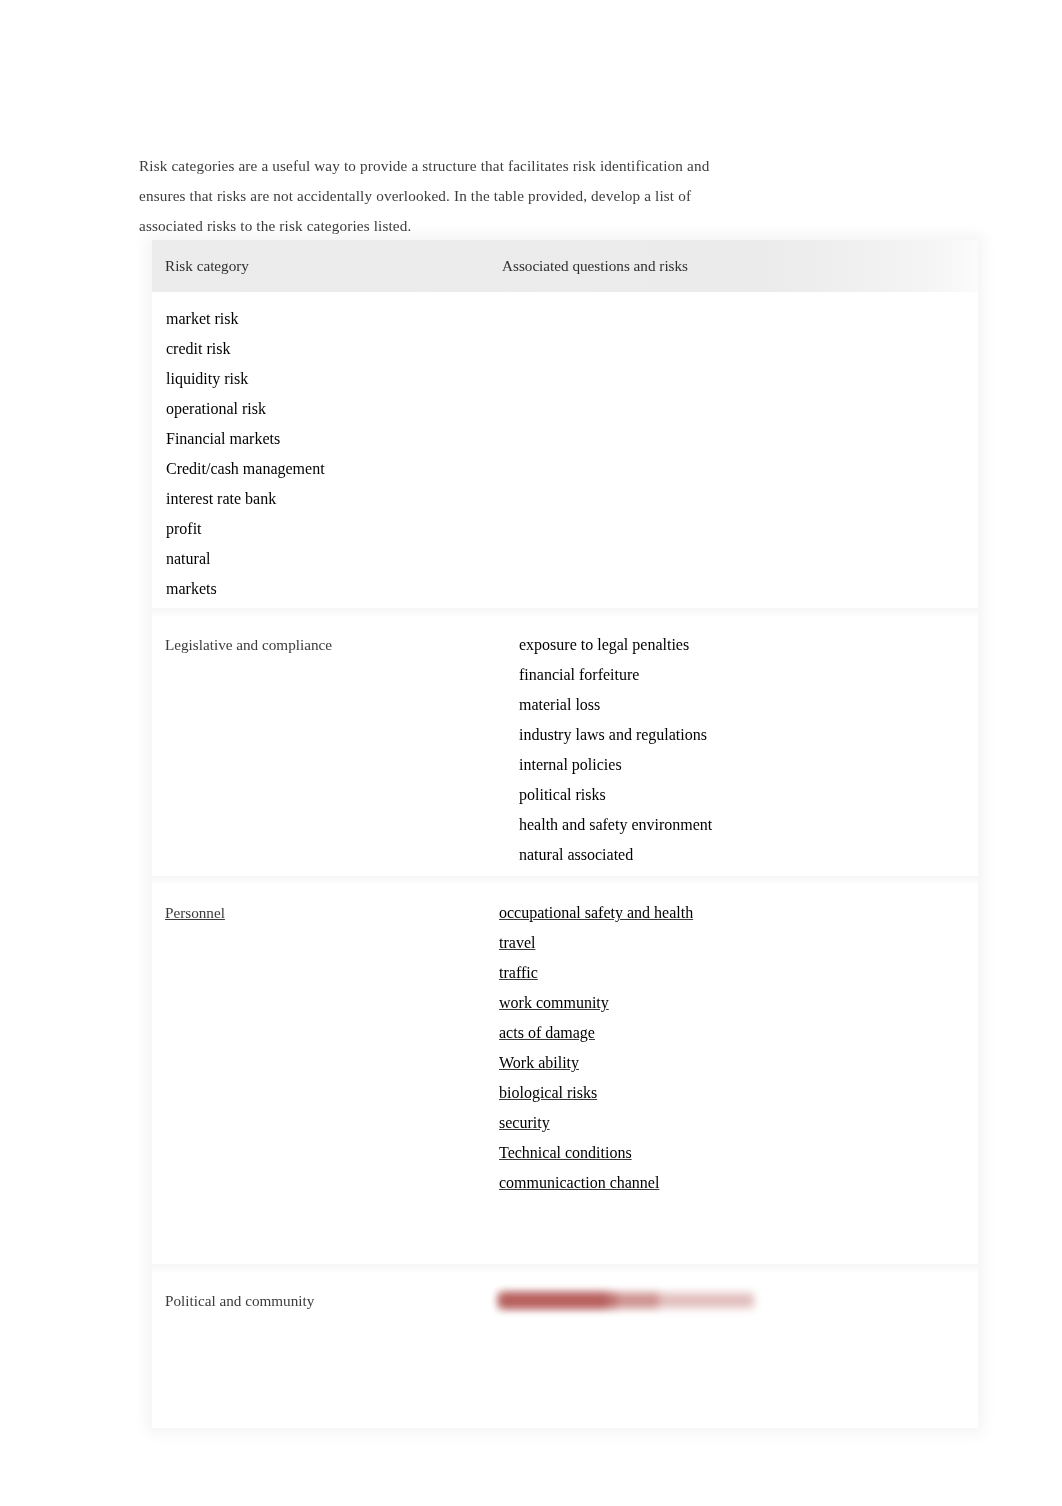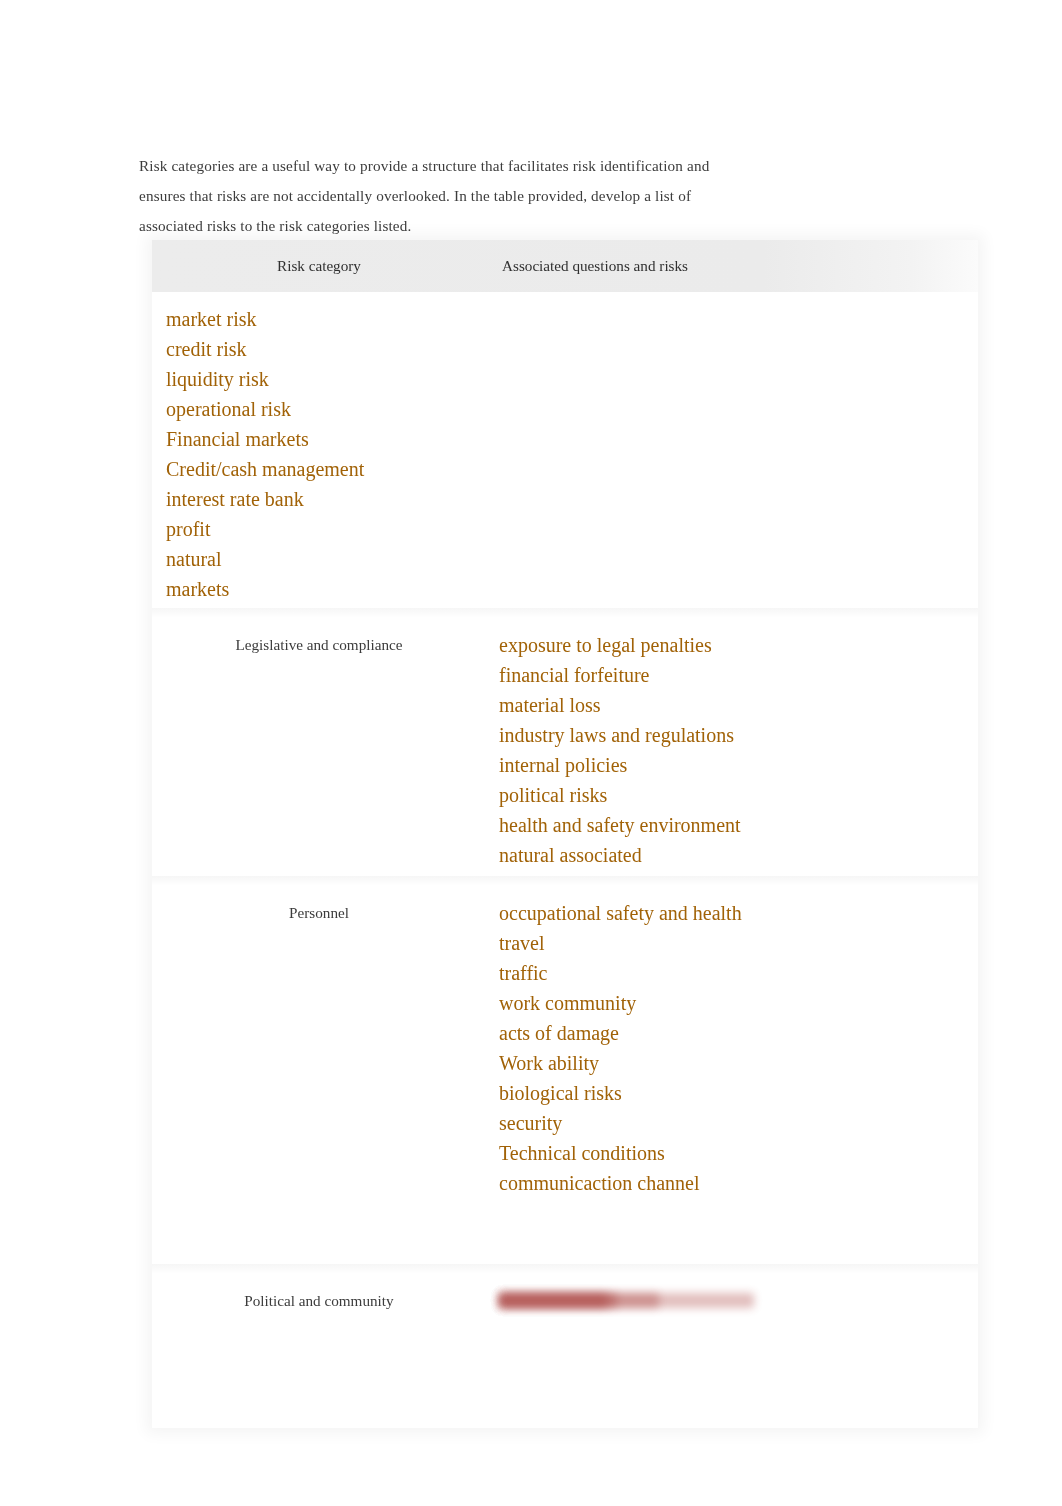--- a/index.html
+++ b/index.html
@@ -67,21 +67,20 @@
     height: 10px;
     background: linear-gradient(to bottom, rgba(0,0,0,0.035), rgba(0,0,0,0.0));
     pointer-events: none;
   }
 
   .cell-cat {
     width: 333px;
     flex: 0 0 333px;
     padding: 0 12px 0 13px;
     box-sizing: border-box;
-    text-align: center;
   }
 
   .cell-risks {
     flex: 1 1 auto;
     padding: 0 14px 0 14px;
     box-sizing: border-box;
   }
 
   .t-row.header .cell-cat,
   .t-row.header .cell-risks {
@@ -101,23 +100,23 @@
     line-height: 30px;
   }
 
   .risk-list {
     list-style: none;
     margin: 0;
     padding: 0;
   }
 
   .risk-item {
-    font-size: 20px;
+    font-size: 16px;
     line-height: 30px;
-    color: #a16207;
+    color: #000000;
     white-space: nowrap;
   }
 
   
   .risk-item.redacted {
     color: transparent;
     position: relative;
   }
   .risk-item.redacted > .bar {
     position: absolute;
@@ -125,22 +124,22 @@
     top: 7px;
     height: 15px;
     border-radius: 2px;
     background: #9e2a27;
     opacity: 0.30;
     filter: blur(4.2px);
   }
 
   
   .row-financial   { min-height: 298px; }
-  .row-legislative { min-height: 242px; }
-  .row-personnel   { min-height: 362px; }
+  .row-legislative { min-height: 242px; gap: 20px; }
+  .row-personnel   { min-height: 362px; text-decoration: underline; }
   .row-political   { min-height: 128px; }
 </style>
 </head>
 <body>
 
 <div class="page">
 
   <p class="intro">Risk categories are a useful way to provide a structure that facilitates risk identification and ensures that risks are not accidentally overlooked. In the table provided, develop a list of associated risks to the risk categories listed.</p>
 
   <div class="table-wrap">

